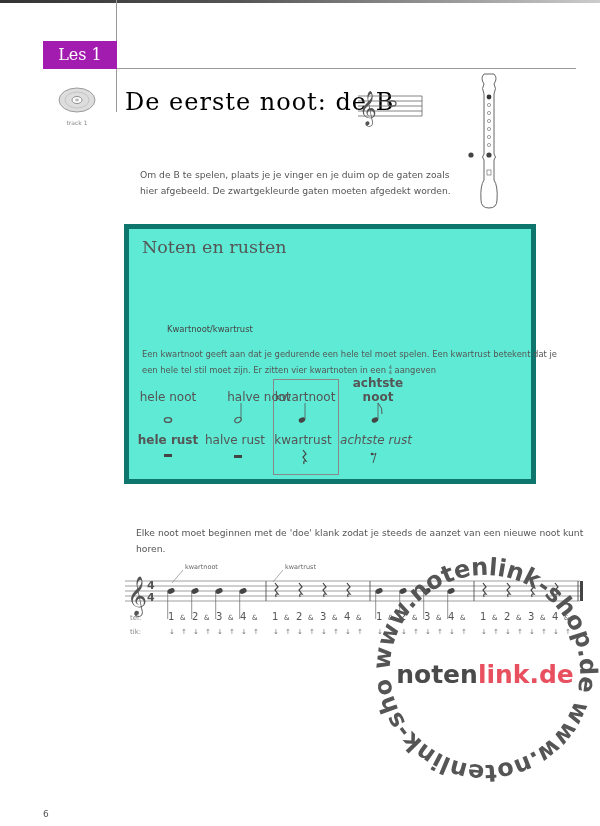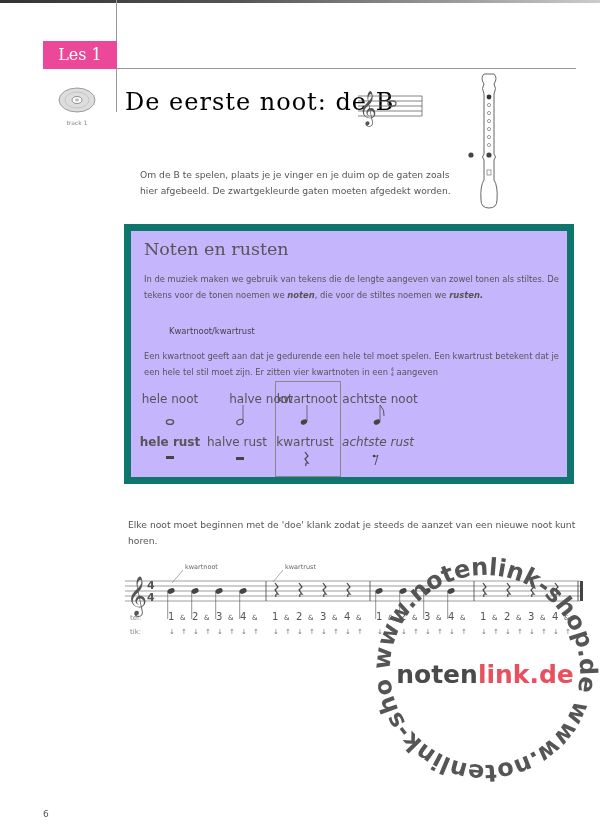--- a/index.html
+++ b/index.html
@@ -2,31 +2,31 @@
 <html><head>
 <meta charset="utf-8">
 <style>
   html, body { margin: 0; padding: 0; }
   body { width: 600px; height: 826px; position: relative; background: #ffffff; overflow: hidden;
          font-family: "DejaVu Sans", sans-serif; color: #444; }
   .topbar { position: absolute; left: 0; top: 0; width: 600px; height: 3px;
             background: linear-gradient(90deg, #333 0%, #555 40%, #999 75%, #ccc 100%); }
   .vline { position: absolute; left: 116px; top: 0; width: 1px; height: 112px; background: #999; }
   .hline { position: absolute; left: 116px; top: 68px; width: 460px; height: 1px; background: #999; }
-  .lesson-tab { position: absolute; left: 43px; top: 41px; width: 74px; height: 28px; background: #ec4899;
+  .lesson-tab { position: absolute; left: 43px; top: 41px; width: 74px; height: 28px; background: #a21caf;
                 color: #fff; font-family: "DejaVu Serif", serif; font-size: 16px; line-height: 28px; text-align: center; }
   .cd-icon { position: absolute; left: 57px; top: 86px; width: 40px; height: 28px; }
   .cd-label { position: absolute; left: 60px; top: 119px; width: 34px; font-size: 6px; color: #888; text-align: center; }
   .title { position: absolute; left: 125px; top: 88px; font-family: "DejaVu Serif", serif; font-size: 24px;
            color: #000000; letter-spacing: 1px; font-weight: normal; }
   .title-staff { position: absolute; left: 358px; top: 86px; width: 66px; height: 44px; }
   .recorder { position: absolute; left: 462px; top: 72px; width: 50px; height: 138px; }
   .intro { position: absolute; left: 128px; top: 155px; width: 330px; font-size: 9.2px; line-height: 16px; color: #555; }
-  .box { position: absolute; left: 124px; top: 224px; width: 450px; height: 260px; border: 7px solid #0f766e;
-         background: #c4b5fd; box-sizing: border-box; }
+  .box { position: absolute; left: 124px; top: 224px; width: 412px; height: 260px; border: 5px solid #0f766e;
+         background: #5eead4; box-sizing: border-box; }
   .box-title { position: absolute; left: 13px; top: 8px; font-family: "DejaVu Serif", serif; font-size: 17.5px; color: #555; }
   .box-p1 { position: absolute; left: 13px; top: 41px; width: 432px; font-size: 8.4px; line-height: 15.5px; color: #555; }
   .box-sub { position: absolute; left: 13px; top: 95px; font-size: 8.4px; color: #444; padding-left: 25px; }
   .box-p2 { position: absolute; left: 13px; top: 118px; width: 432px; font-size: 8.4px; line-height: 15.5px; color: #555; }
   .frac { display: inline-block; font-size: 5px; line-height: 5px; vertical-align: middle; text-align: center; }
   .sym-cell { position: absolute; width: 76px; text-align: center; font-size: 12px; color: #555; }
   .highlight-col { position: absolute; left: 144px; top: 150px; width: 64px; height: 94px; border: 1px solid #888; }
   .para2 { position: absolute; left: 128px; top: 517px; width: 450px; font-size: 9.2px; line-height: 16px; color: #555; }
   .score { position: absolute; left: 125px; top: 555px; width: 460px; height: 90px; }
   .page-num { position: absolute; left: 43px; top: 809px; font-size: 9px; color: #555; }
@@ -77,34 +77,31 @@
   </g>
   <circle cx="27" cy="25" r="2.4" fill="#333"></circle>
   <circle cx="9" cy="83" r="2.6" fill="#444"></circle>
   <circle cx="27" cy="83" r="2.6" fill="#444"></circle>
 </svg>
 
 <p class="intro" style="margin:12px;">Om de B te spelen, plaats je je vinger en je duim op de gaten zoals hier afgebeeld. De zwartgekleurde gaten moeten afgedekt worden.</p>
 
 <div class="box">
   <h2 class="box-title" style="margin:0;font-weight:normal;">Noten en rusten</h2>
-  <p class="box-p1" style="margin:0;">
-    <span>In de muziek maken we gebruik van tekens die de lengte aangeven van zowel tonen als stiltes. De tekens voor de tonen noemen we </span><b><i>noten</i></b><span>, die voor de stiltes noemen we </span><b><i>rusten.</i></b>
-  </p>
   <div class="box-sub">Kwartnoot/kwartrust</div>
   <p class="box-p2" style="margin:0;">
     <span>Een kwartnoot geeft aan dat je gedurende een hele tel moet spelen. Een kwartrust betekent dat je een hele tel stil moet zijn. Er zitten vier kwartnoten in een </span><span class="frac"><span>4</span><br><span>4</span></span><span> aangeven</span>
   </p>
 
   <div class="highlight-col"></div>
 
   <div class="sym-cell" style="left:1px;top:161px;">hele noot</div>
   <div class="sym-cell" style="left:92px;top:161px;">halve noot</div>
   <div class="sym-cell" style="left:138px;top:161px;">kwartnoot</div>
-  <div class="sym-cell" style="left:211px;top:161px;">achtste noot</div>
+  <div class="sym-cell" style="left:211px;top:147px;font-weight:bold;">achtste noot</div>
 
   <svg style="position:absolute;left:0;top:172px;width:450px;height:26px;">
     <ellipse cx="39" cy="19" rx="3.6" ry="2.4" fill="none" stroke="#555" stroke-width="1.4"></ellipse>
     <g>
         <ellipse cx="109" cy="19" rx="3.4" ry="2.4" fill="none" stroke="#555" stroke-width="1.1" transform="rotate(-25 109 19)"></ellipse>
         <line x1="112" y1="18" x2="112" y2="2" stroke="#555" stroke-width="0.8"></line>
       </g>
     <g>
         <ellipse cx="173" cy="19" rx="3.4" ry="2.4" fill="#444" transform="rotate(-25 173 19)"></ellipse>
         <line x1="176" y1="18" x2="176" y2="2" stroke="#555" stroke-width="0.8"></line>
@@ -125,21 +122,21 @@
     <rect x="35" y="7" width="8" height="3" fill="#444"></rect>
     <rect x="105" y="8" width="8" height="3" fill="#444"></rect>
     <path d="M174 3 l3 4 l-3 3 l3 4 q-3 -1 -2 3" fill="none" stroke="#444" stroke-width="1.2"></path>
     <g>
         <circle cx="243" cy="7" r="1.3" fill="#444"></circle>
         <path d="M243 7 q3 1 4 -1 l-3 10" fill="none" stroke="#444" stroke-width="0.9"></path>
       </g>
   </svg>
 </div>
 
-<p class="para2" style="margin:0;">Elke noot moet beginnen met de 'doe' klank zodat je steeds de aanzet van een nieuwe noot kunt horen.</p>
+<p class="para2" style="margin:8px;">Elke noot moet beginnen met de 'doe' klank zodat je steeds de aanzet van een nieuwe noot kunt horen.</p>
 
 <svg class="score" id="score" viewBox="0 0 460 90">
   <g id="staff-lines" stroke="#777" stroke-width="0.7">
       <line x1="0" x2="455" y1="26" y2="26"></line>
       <line x1="0" x2="455" y1="31" y2="31"></line>
       <line x1="0" x2="455" y1="36" y2="36"></line>
       <line x1="0" x2="455" y1="41" y2="41"></line>
       <line x1="0" x2="455" y1="46" y2="46"></line>
     </g>
   <text x="2" y="52" font-family="DejaVu Serif, serif" font-size="34" fill="#555">𝄞</text>

